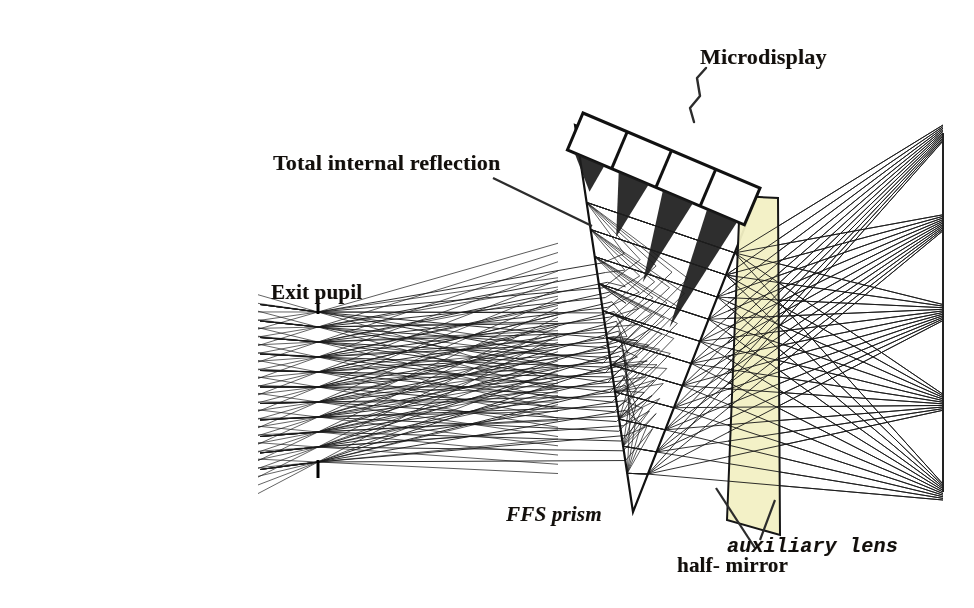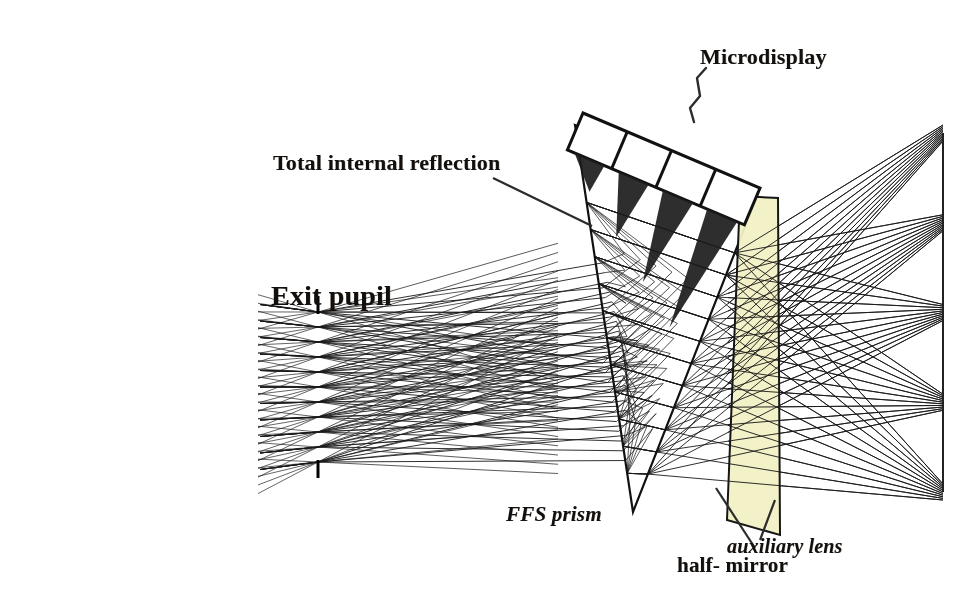--- a/index.html
+++ b/index.html
@@ -32,24 +32,24 @@
     font-family: "Liberation Serif", "DejaVu Serif", serif;
     font-weight: bold;
     color: #120f0c;
     white-space: nowrap;
     letter-spacing: 0.2px;
     text-shadow: 0.5px 0 0 rgba(40,30,20,0.35);
   }
   .label.italic { font-style: italic; }
   #lbl-microdisplay { left: 700px; top: 44px; font-size: 22px; }
   #lbl-tir { left: 249px; top: 150px; font-size: 22px; margin-left: 24px; }
-  #lbl-exit-pupil { left: 271px; top: 280px; font-size: 28px; }
+  #lbl-exit-pupil { left: 271px; top: 280px; font-size: 21px; }
   #lbl-ffs { left: 506px; top: 502px; font-size: 21px; }
   #lbl-halfmirror { left: 677px; top: 553px; font-size: 21px; }
-  #lbl-auxlens { left: 727px; top: 535px; font-size: 20px; }
+  #lbl-auxlens { left: 727px; top: 535px; font-size: 20px; font-family: Liberation Mono, monospace; }
 </style>
 </head>
 <body>
 
 <div id="figure">
 
   <svg class="diagram" id="svg-diagram" viewBox="0 0 974 608">
     <g id="layer-rays">
         <line x1="260" y1="304.5" x2="318" y2="312" stroke="#1a1a1a" stroke-width="1" stroke-opacity="0.85"></line>
         <line x1="318" y1="312" x2="603.0258397932816" y2="262.80400000000003" stroke="#1a1a1a" stroke-width="1" stroke-opacity="0.9"></line>

